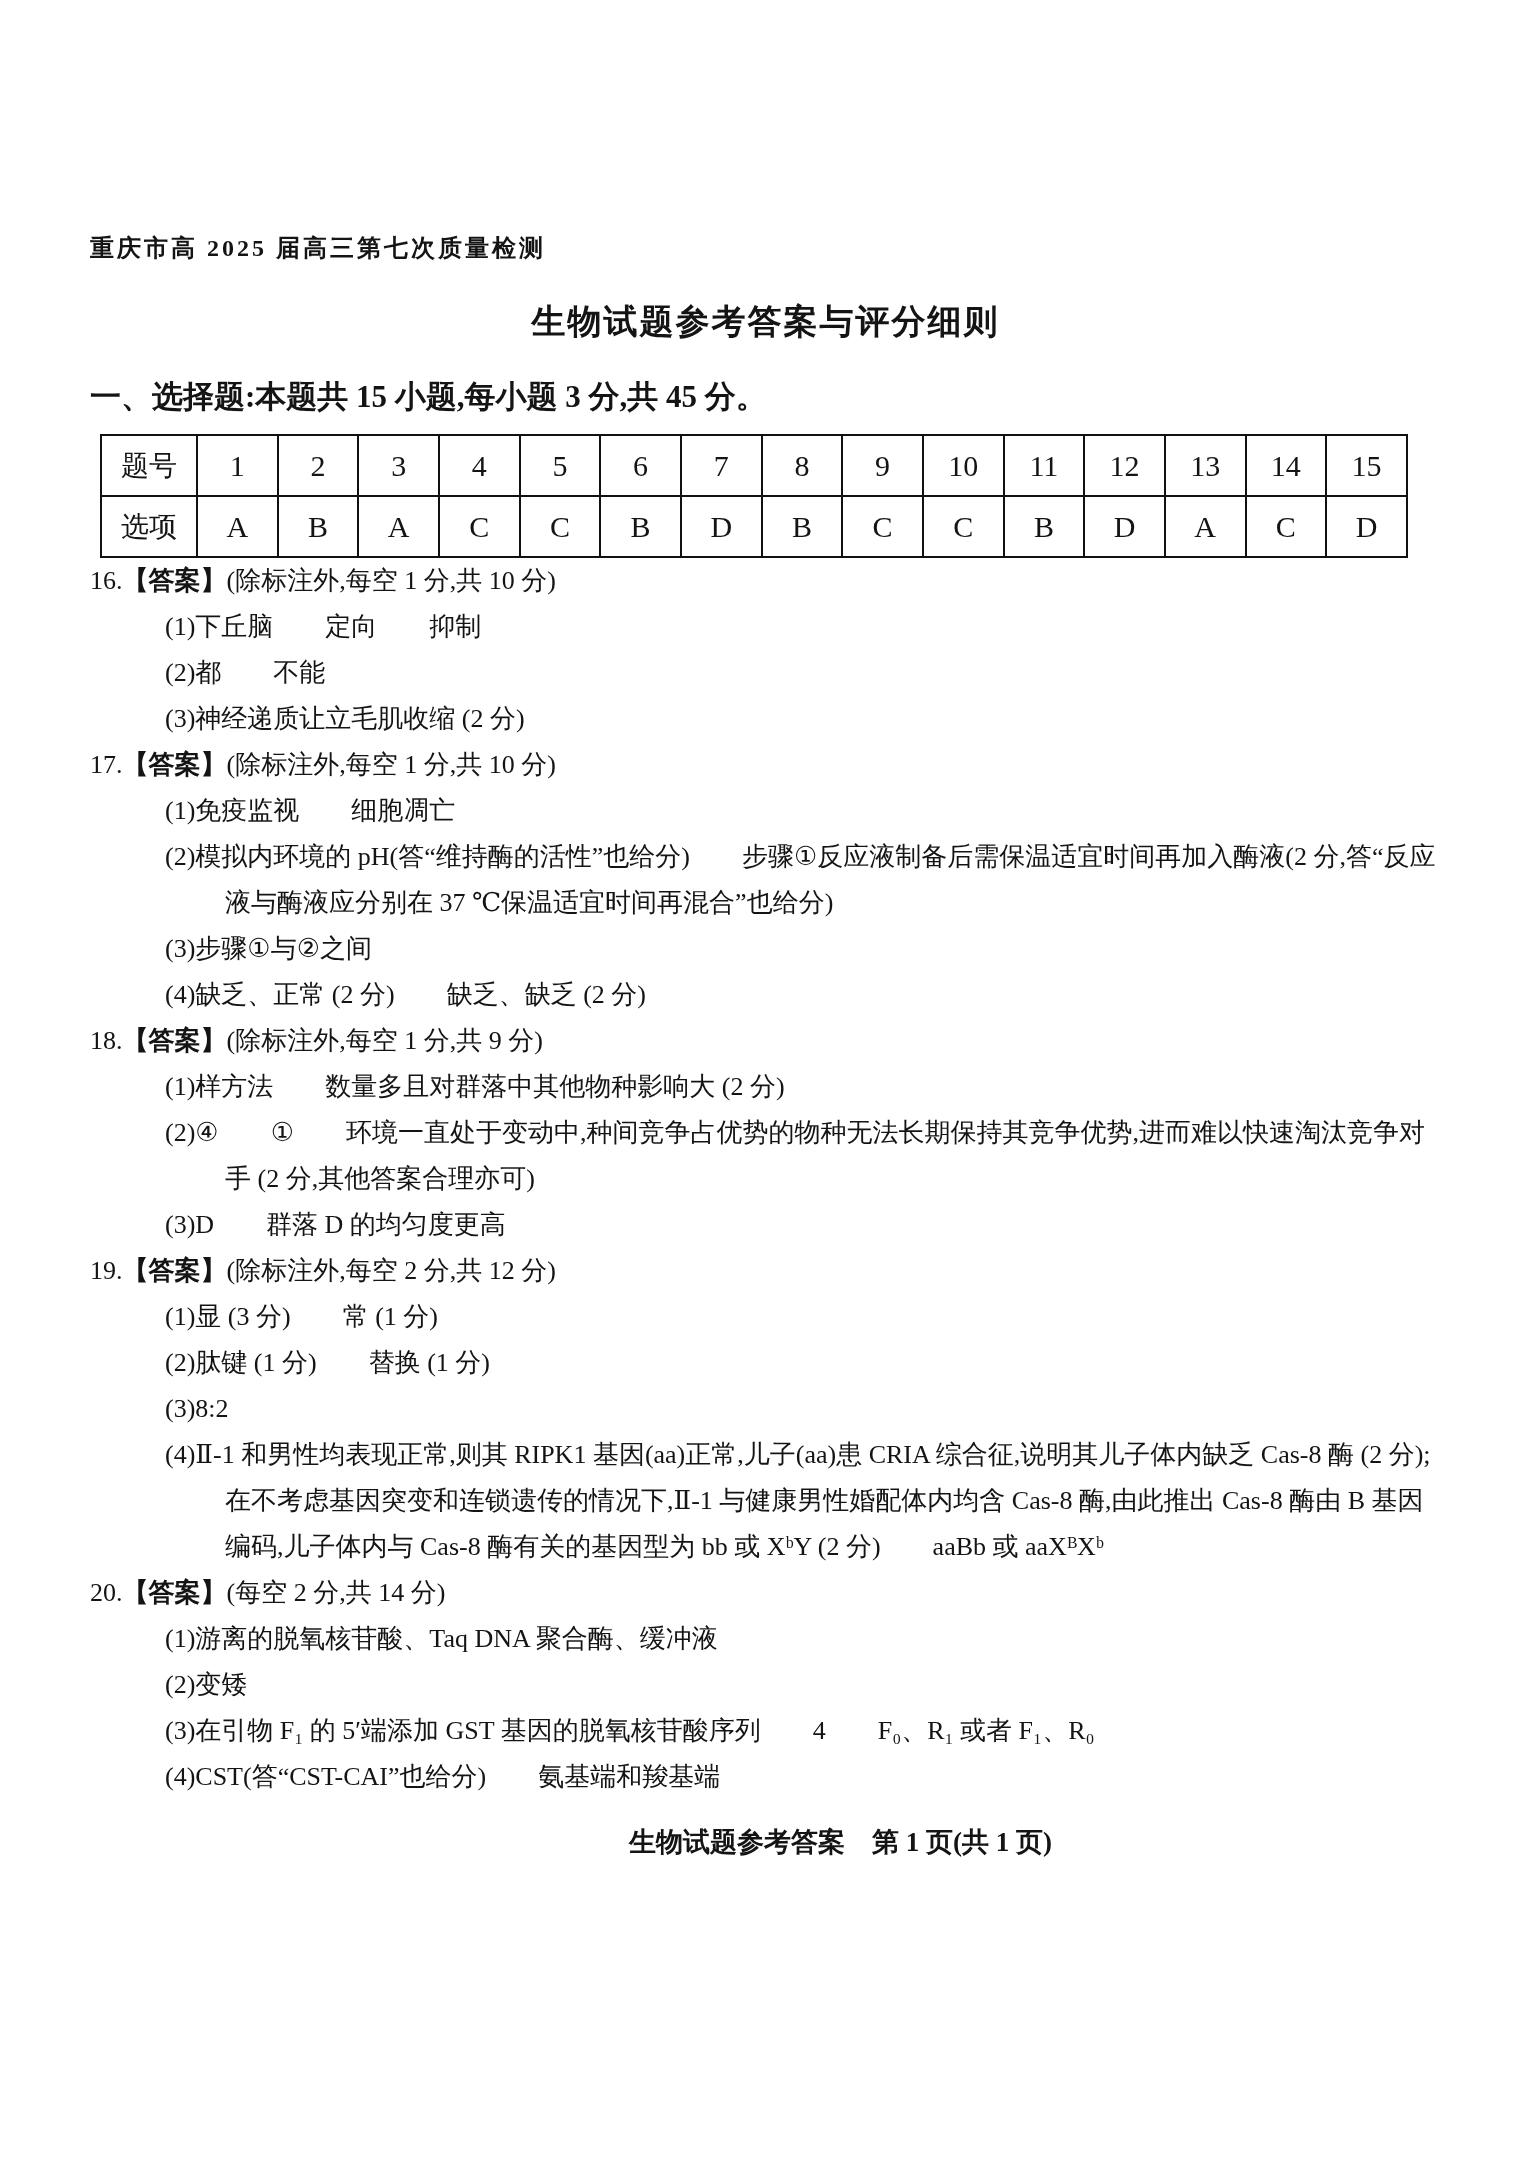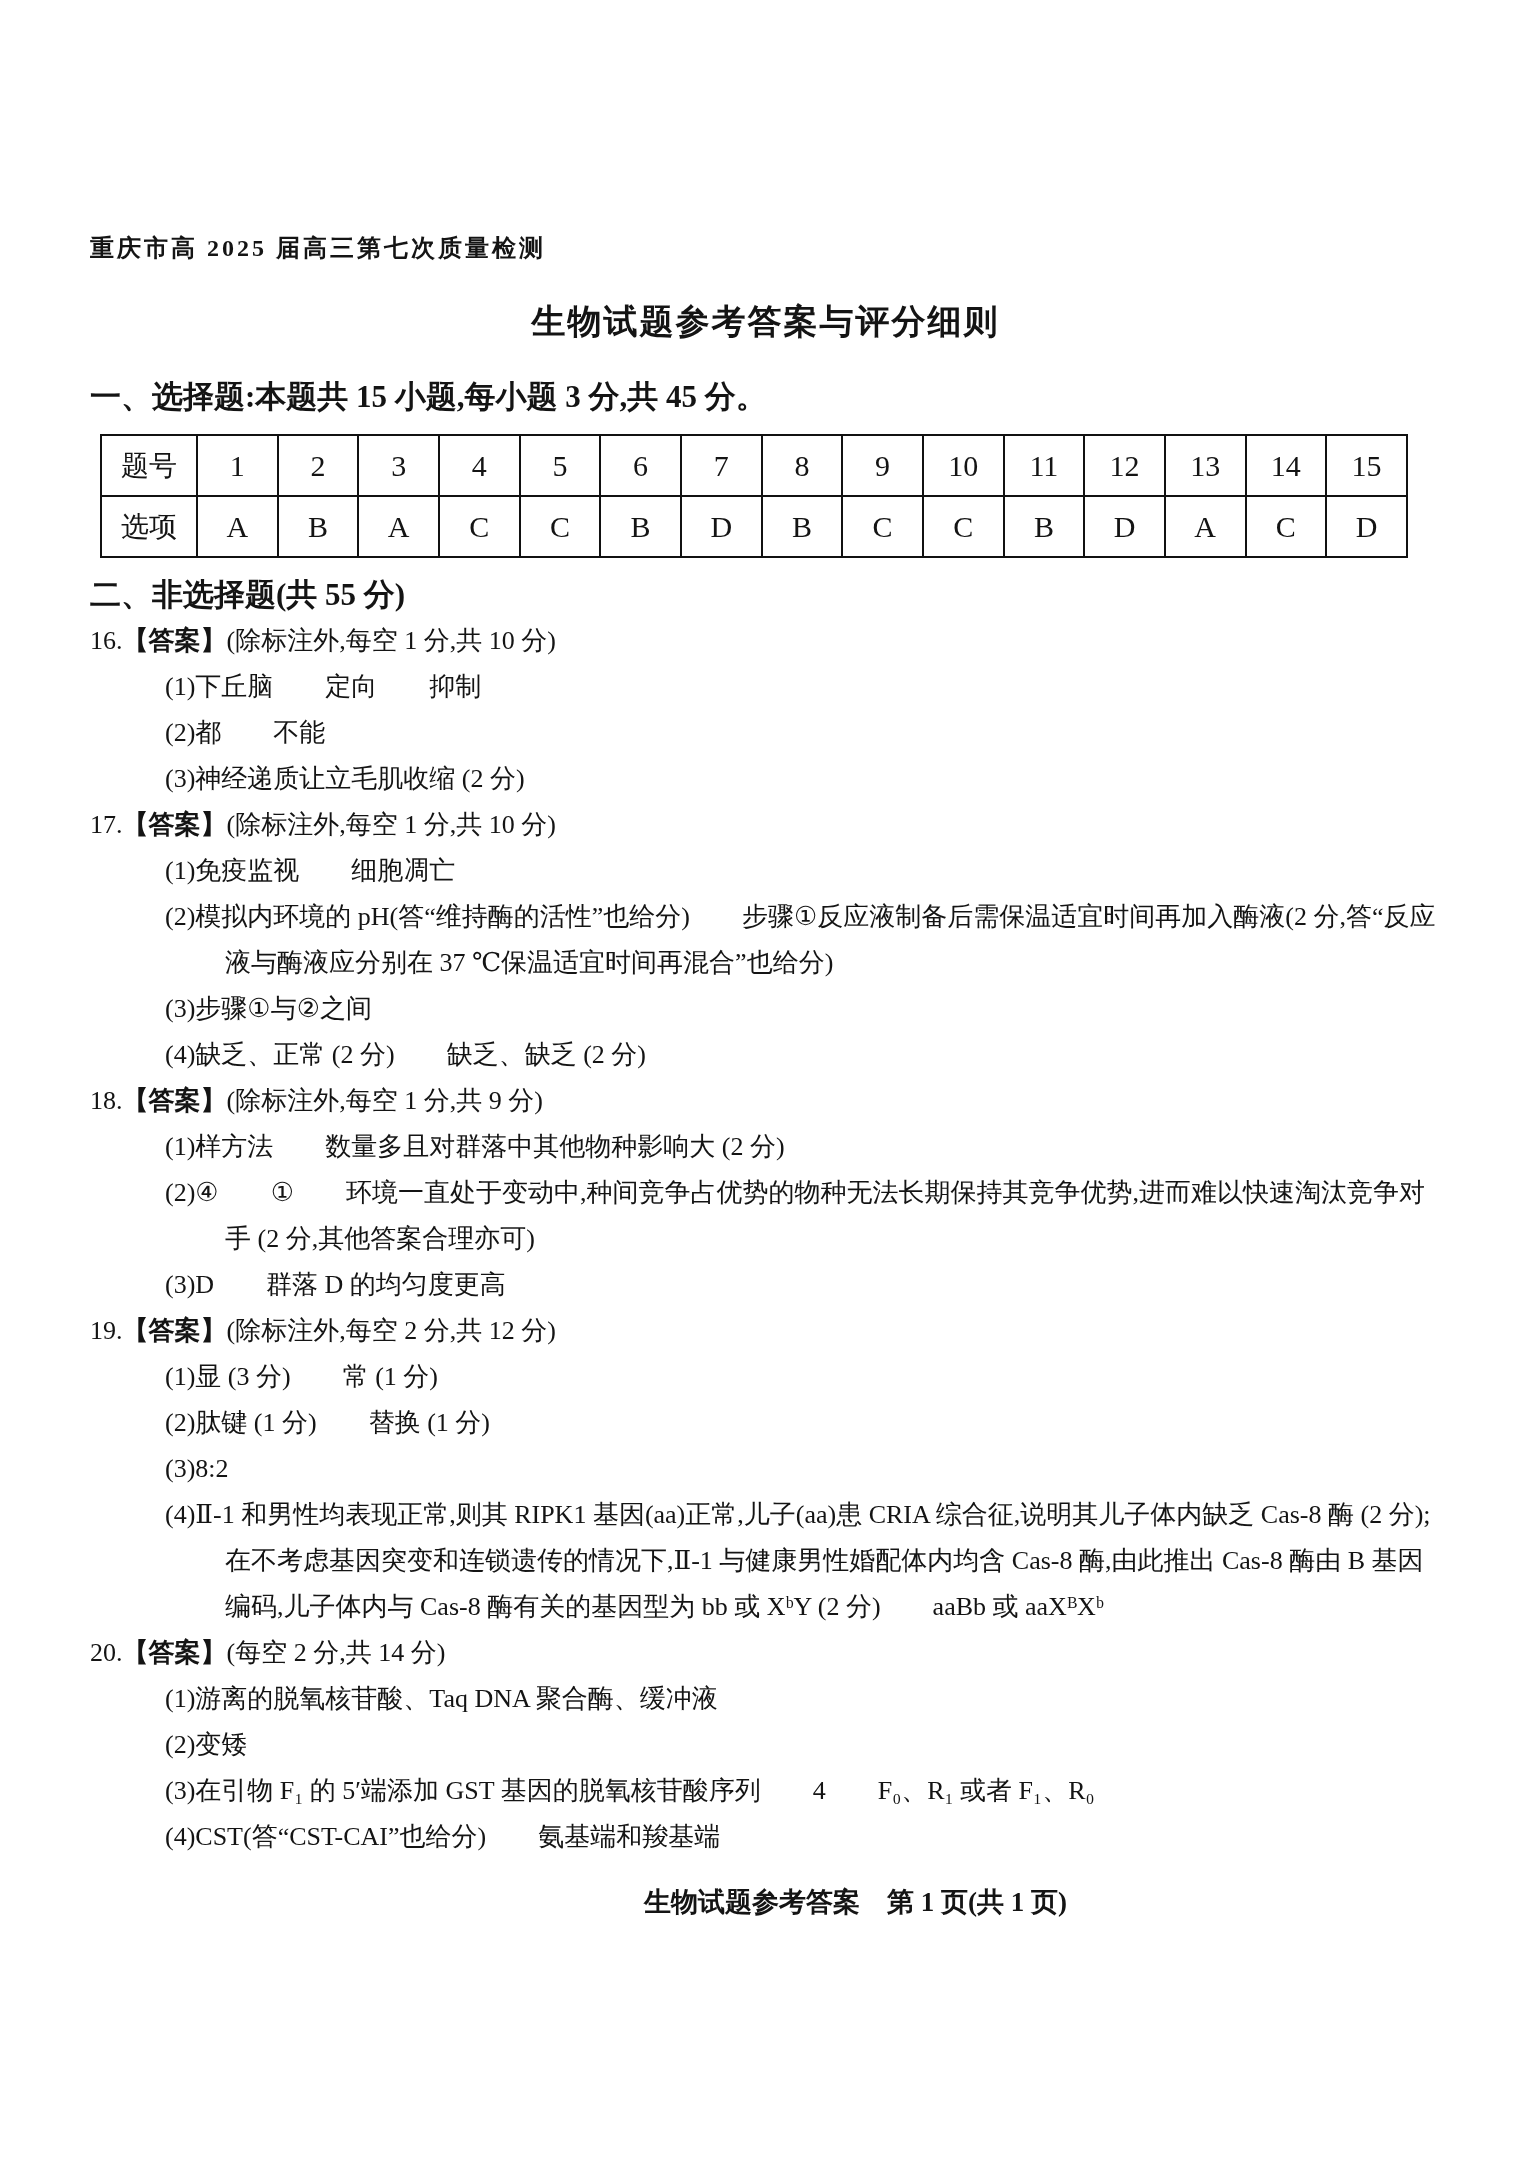--- a/index.html
+++ b/index.html
@@ -34,21 +34,21 @@
   .sec-heading2 { font-size:31px; font-weight:bold; line-height:46px; margin-top:14px; }
   .question { font-size:26px; }
   .q-header { line-height:46px; white-space:pre-wrap; }
   .q-label { font-weight:bold; }
   .q-item {
     line-height:46px; white-space:pre-wrap;
     padding-left:135px; text-indent:-60px;
   }
   .footer {
     margin-top:22px; text-align:center; font-weight:bold;
-    font-size:27px; line-height:40px; position:relative; left:90px;
+    font-size:27px; line-height:40px; position:relative; left:75px;
   }
 </style>
 </head>
 <body>
 
 <div class="page">
 
   <div class="doc-title">重庆市高 2025 届高三第七次质量检测</div>
   <div class="doc-subtitle">生物试题参考答案与评分细则</div>
 
@@ -88,21 +88,20 @@
       <td>C</td>
       <td>B</td>
       <td>D</td>
       <td>A</td>
       <td>C</td>
       <td>D</td>
     </tr>
   </tbody>
     </table>
 
-  <div class="sec-heading2">二、非选择题(共 55 分)</div>
 
   <div class="question">
     <div class="q-header"><span class="q-num">16.</span><span class="q-label">【答案】</span><span class="q-note">(除标注外,每空 1 分,共 10 分)</span></div>
     <div class="q-item">(1)下丘脑　　定向　　抑制</div>
     <div class="q-item">(2)都　　不能</div>
     <div class="q-item">(3)神经递质让立毛肌收缩 (2 分)</div>
   </div>
 
   <div class="question">
     <div class="q-header"><span class="q-num">17.</span><span class="q-label">【答案】</span><span class="q-note">(除标注外,每空 1 分,共 10 分)</span></div>

